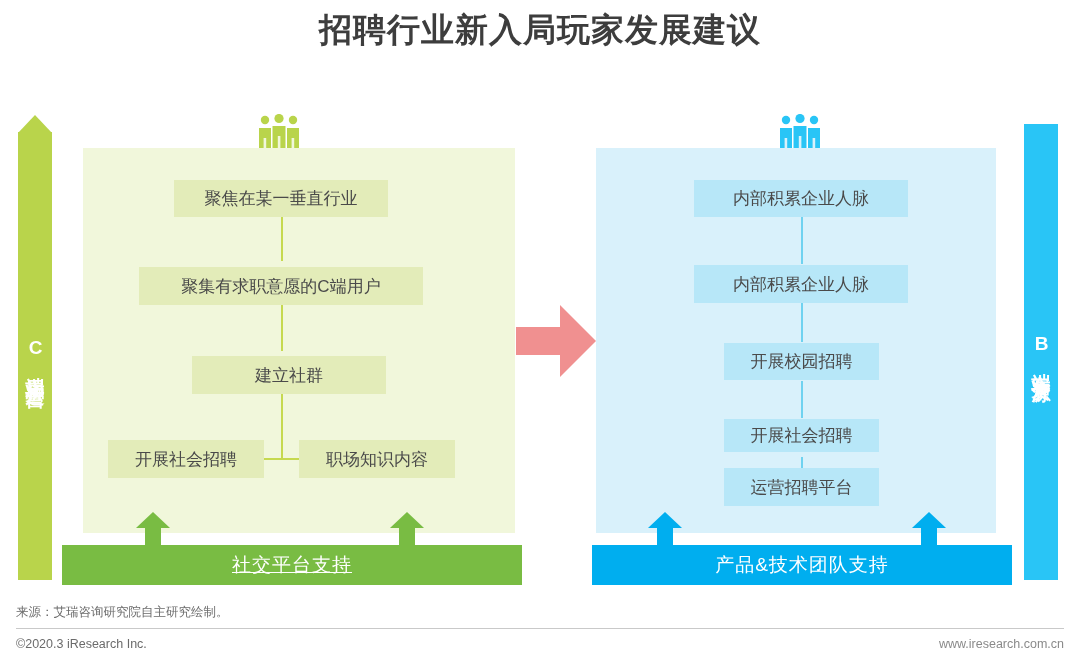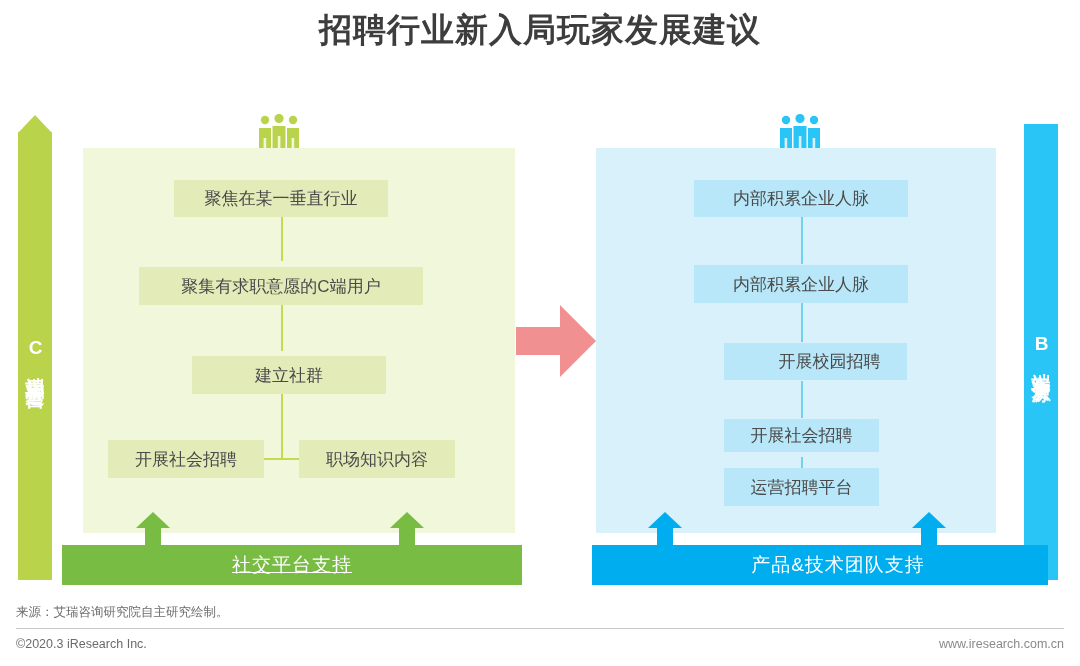--- a/index.html
+++ b/index.html
@@ -75,21 +75,21 @@
   .box-green{background:#E3ECB9;}
   .box-blue{background:#B7E7F8;}
 
   
   .footbar{
     position:absolute;height:40px;
     display:flex;align-items:center;justify-content:center;
     color:#ffffff;font-size:19px;letter-spacing:1px;
   }
   .footbar-green{left:62px;top:545px;width:460px;background:#79BC43;text-decoration:underline;}
-  .footbar-blue{left:592px;top:545px;width:420px;background:#00AEEF;padding-left:36px;}
+  .footbar-blue{left:592px;top:545px;width:420px;background:#00AEEF;}
 
   
   .up-arrow{position:absolute;width:34px;height:36px;}
 
   
   .mid-arrow{position:absolute;left:516px;top:305px;width:80px;height:72px;}
 
   
   .source{
     position:absolute;left:16px;top:604px;
@@ -188,21 +188,21 @@
     </svg>
   </div>
 
   <div class="vline b" style="left:801px;top:216px;height:48px;"></div>
   <div class="vline b" style="left:801px;top:303px;height:39px;"></div>
   <div class="vline b" style="left:801px;top:381px;height:37px;"></div>
   <div class="vline b" style="left:801px;top:457px;height:31px;"></div>
 
   <div class="box box-blue" style="left:694px;top:180px;width:214px;height:37px;">内部积累企业人脉</div>
   <div class="box box-blue" style="left:694px;top:265px;width:214px;height:38px;">内部积累企业人脉</div>
-  <div class="box box-blue" style="left:724px;top:343px;width:155px;height:37px;padding-left:28px;">开展校园招聘</div>
+  <div class="box box-blue" style="left:724px;top:343px;width:155px;height:37px;">开展校园招聘</div>
   <div class="box box-blue" style="left:724px;top:419px;width:155px;height:33px;">开展社会招聘</div>
   <div class="box box-blue" style="left:724px;top:468px;width:155px;height:38px;">运营招聘平台</div>
 
   <div class="up-arrow" style="left:648px;top:512px;">
     <svg width="34" height="36" viewBox="0 0 34 36">
       <path d="M17 0 L34 16 H25 V36 H9 V16 H0 Z" fill="#00AEEF"></path>
     </svg>
   </div>
   <div class="up-arrow" style="left:912px;top:512px;">
     <svg width="34" height="36" viewBox="0 0 34 36">

